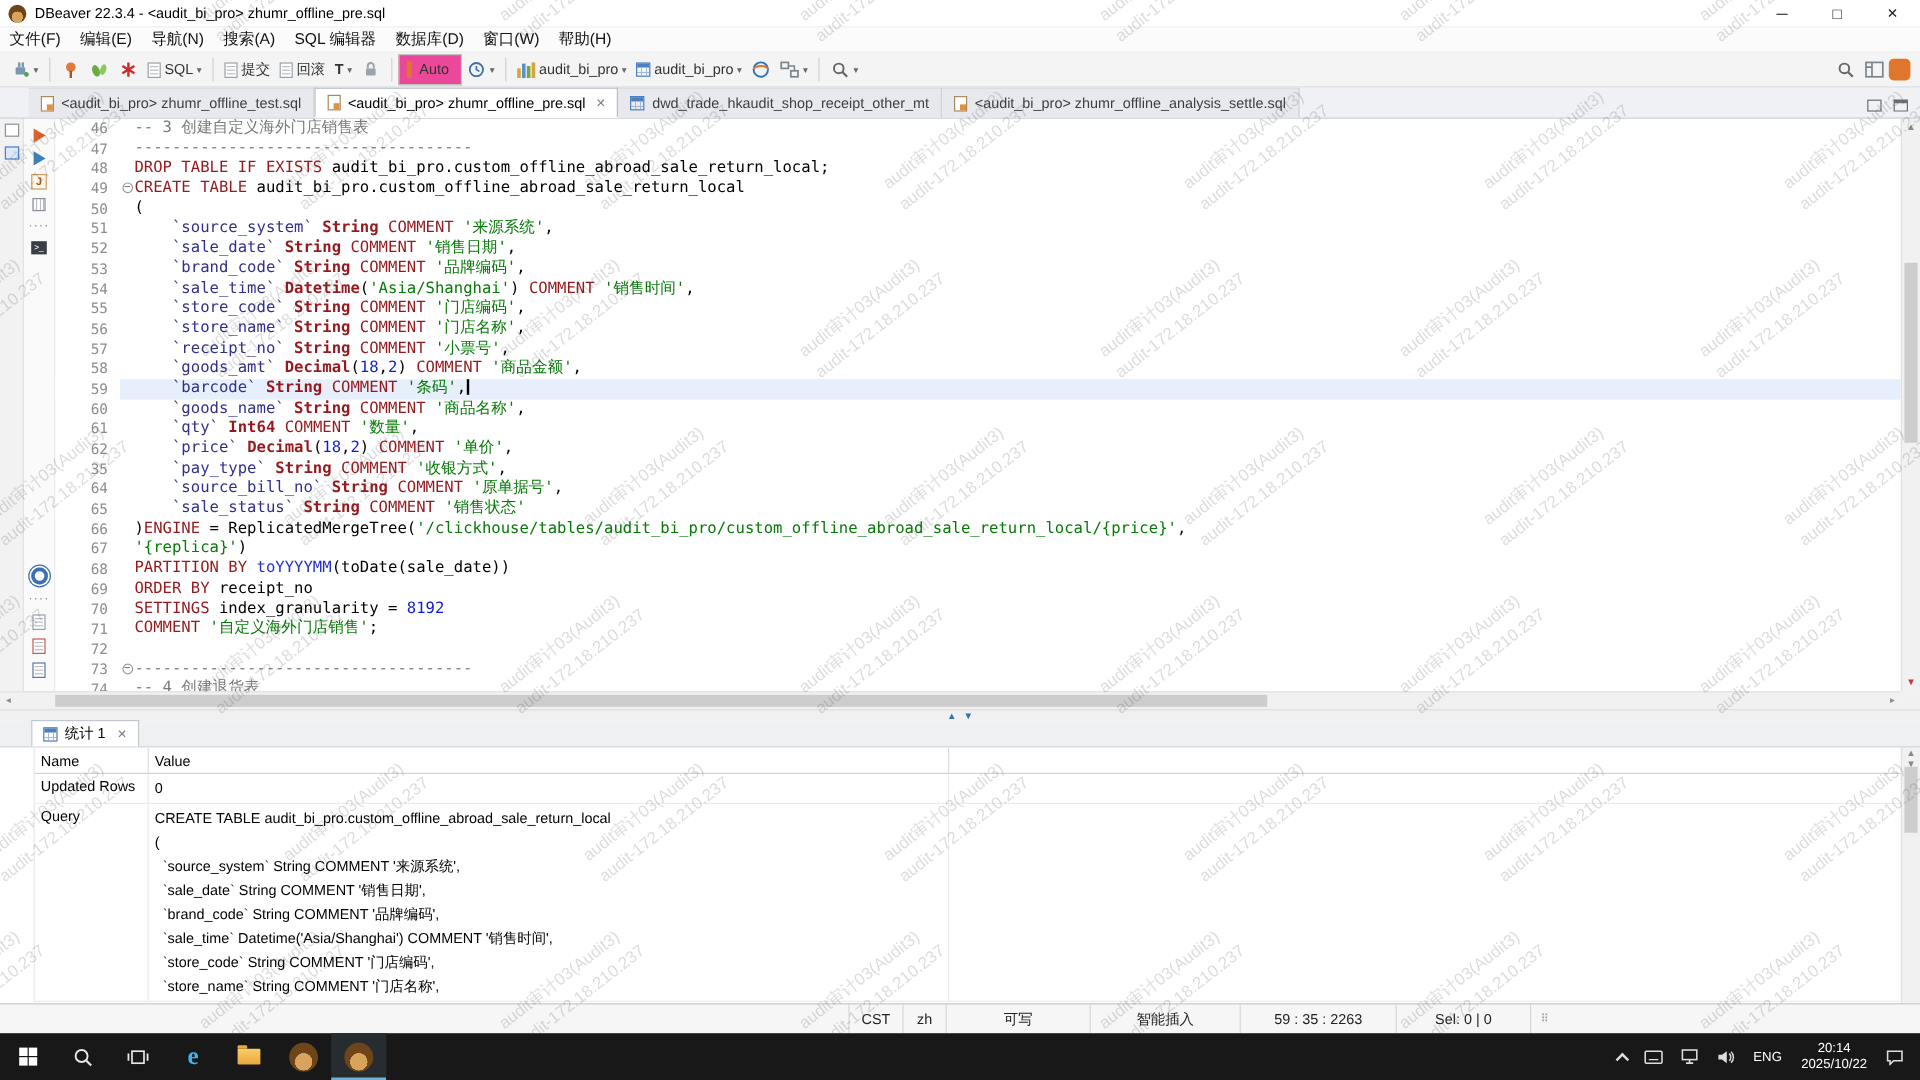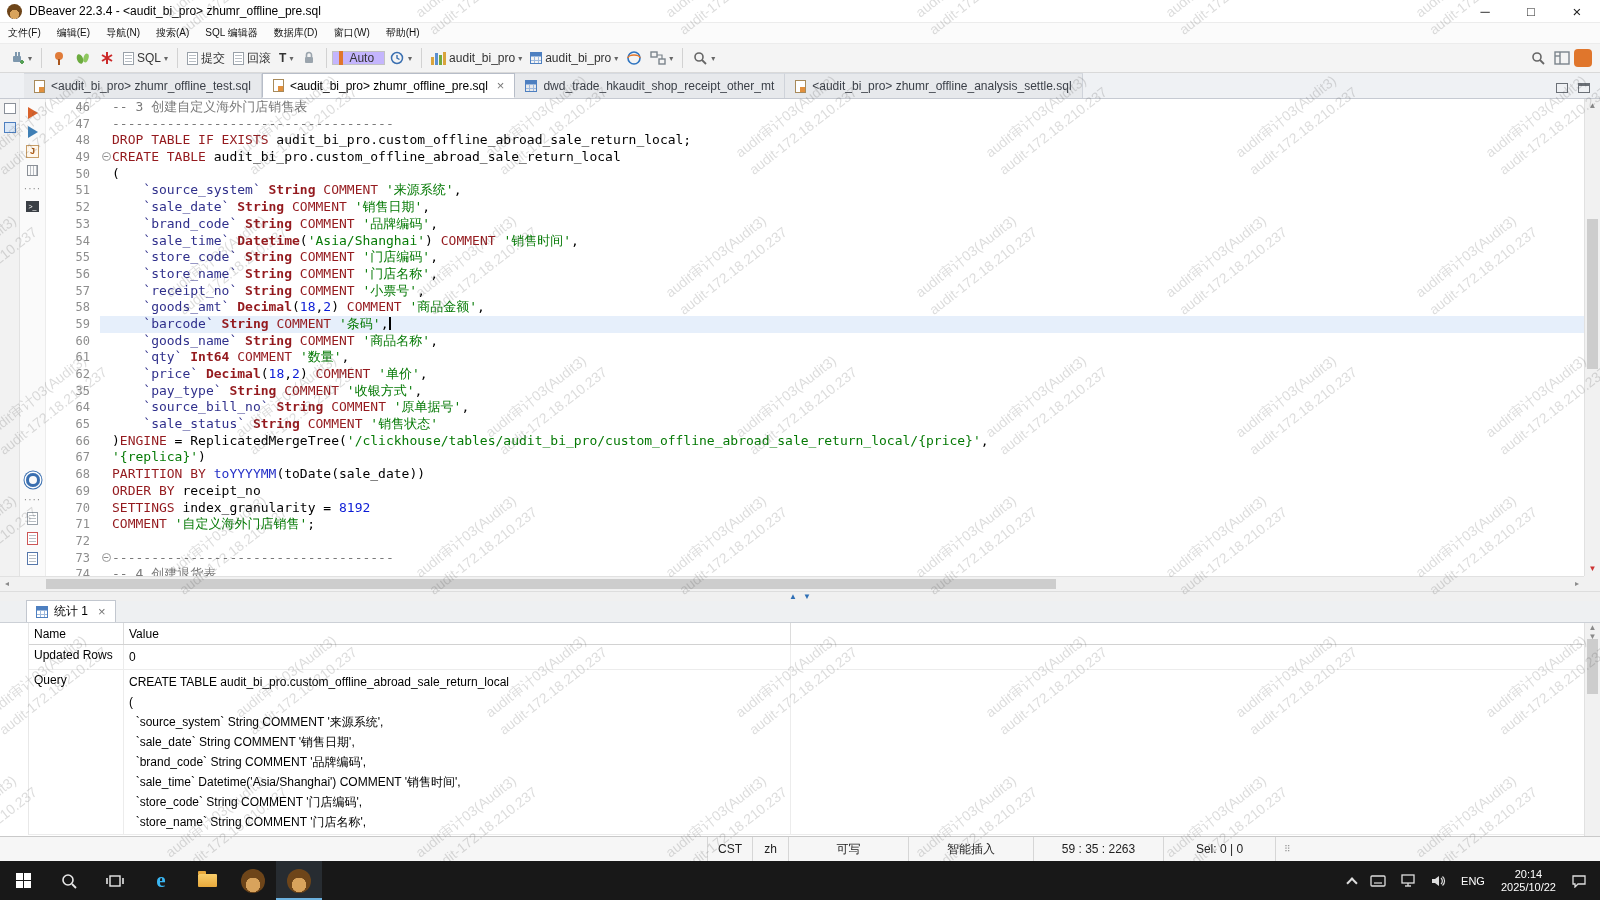--- a/index.html
+++ b/index.html
@@ -9,29 +9,29 @@
 
 
 .titlebar{position:absolute;left:0;top:0;right:0;height:23px;background:#fff;display:flex;align-items:center;border-bottom:1px solid #ececec}
 .app-icon{width:15px;height:15px;margin:0 7px;border-radius:50%;background:radial-gradient(circle at 50% 68%,#d8a35c 0 36%,#6e4519 37%)}
 .title-text{font-size:12px;color:#000}
 .win-controls{margin-left:auto;display:flex;height:100%}
 .win-btn{width:46px;display:flex;align-items:center;justify-content:center;font-size:13px;color:#222}
 .win-btn.close{font-size:15px}
 
 
-.menubar{position:absolute;top:23px;left:0;right:0;height:21px;background:#fbfbfb;display:flex;align-items:center;font-size:10px;border-bottom:1px solid #ececec}
+.menubar{position:absolute;top:23px;left:0;right:0;height:21px;background:#fbfbfb;display:flex;align-items:center;font-size:13px;border-bottom:1px solid #ececec}
 .menu-item{padding:0 8px;color:#111}
 
 
 .toolbar{position:absolute;top:44px;left:0;right:0;height:29px;background:#f4f4f4;border-bottom:1px solid #d9d9d9;display:flex;align-items:center;padding:0 5px;color:#333}
 .titem{display:flex;align-items:center;gap:3px;padding:0 4px;height:24px;white-space:nowrap}
 .tsep{width:1px;height:20px;background:#d2d2d2;margin:0 5px;flex:none}
 .dd{font-size:8px;color:#666}
-.auto-box{border:1px solid #c2c2c2;background:#c4b5fd;height:14px;display:flex;align-items:center;padding:0 10px 0 6px;gap:6px}
+.auto-box{border:1px solid #c2c2c2;background:#ec4899;height:26px;display:flex;align-items:center;padding:0 10px 0 6px;gap:6px}
 .auto-accent{width:4px;height:14px;background:#e0762c}
 .tspacer{flex:1}
 .icon16{width:16px;height:16px;flex:none}
 .pageicon{width:11px;height:13px;background:#fff;border:1px solid #98a0a8;position:relative;flex:none}
 .pageicon::after{content:"";position:absolute;left:1px;top:2px;width:7px;height:1px;background:#b8bec4;box-shadow:0 3px 0 #b8bec4,0 6px 0 #b8bec4}
 .bars-icon{display:flex;align-items:flex-end;gap:1px;height:14px}
 .bars-icon i{width:3px;display:block}
 .corner-pro{width:18px;height:18px;border-radius:4px;background:#e0762c;margin-right:3px}
 
 

